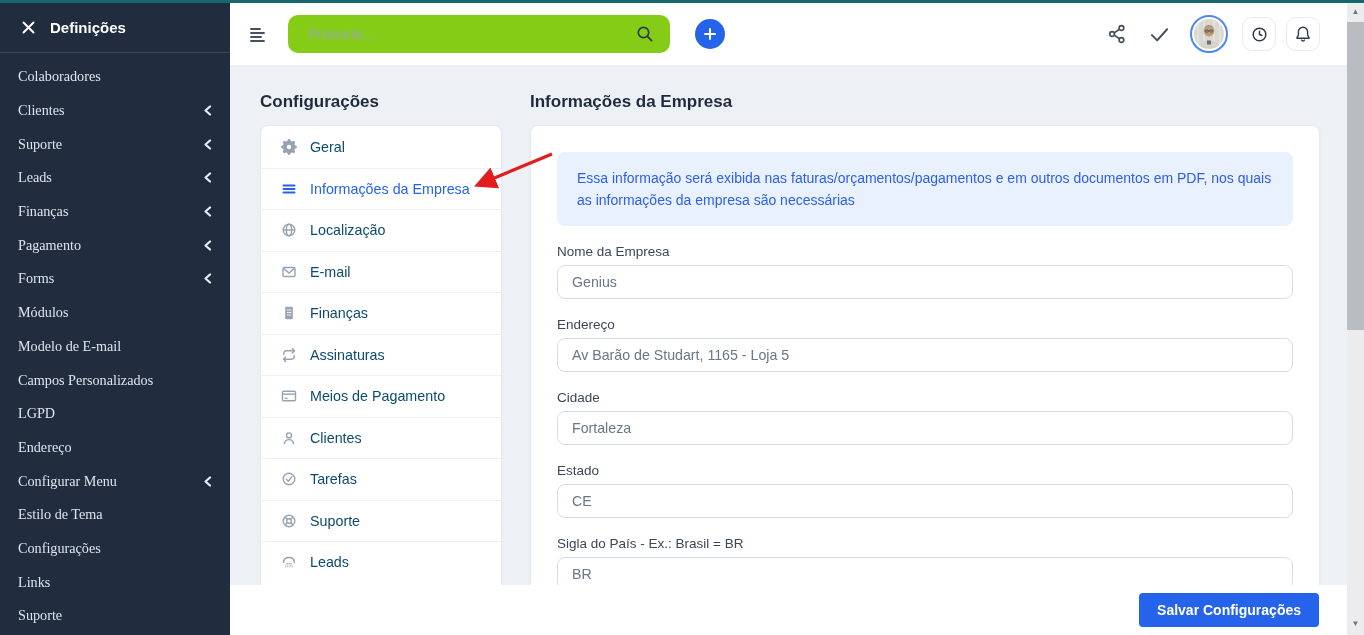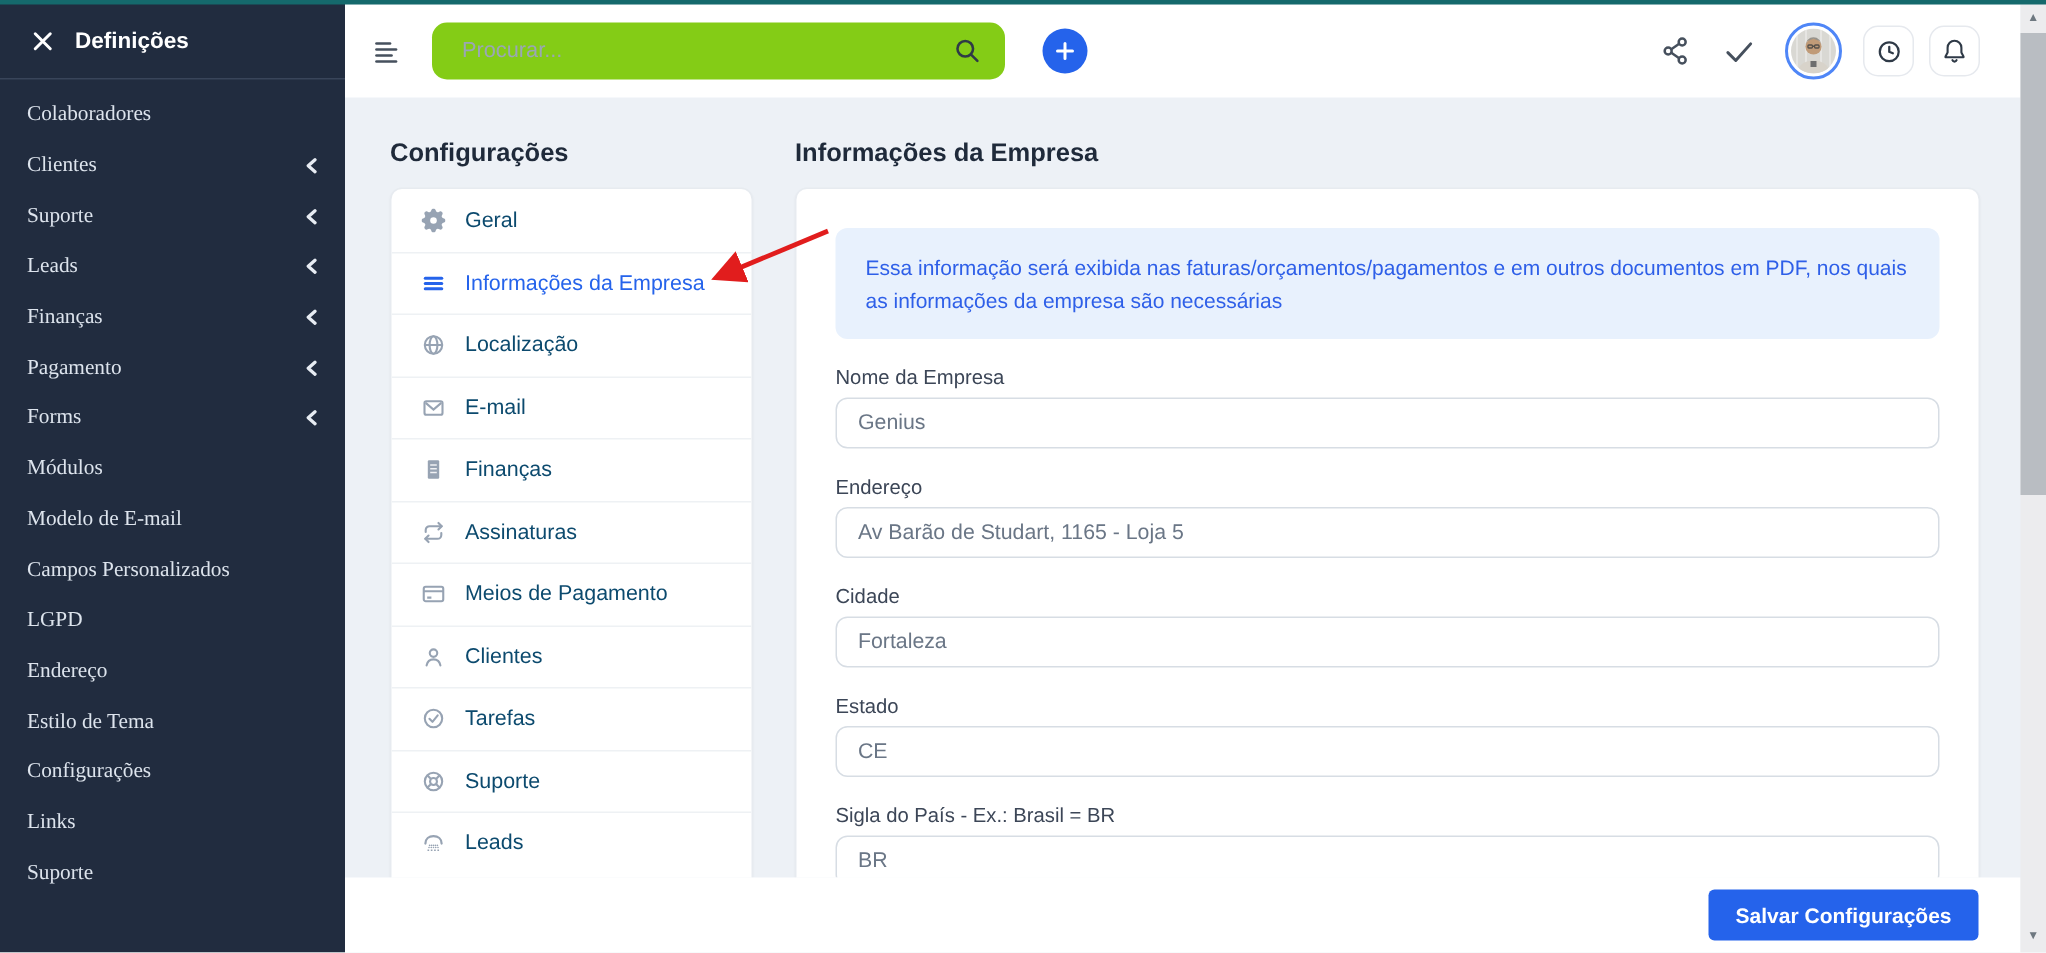--- a/index.html
+++ b/index.html
@@ -139,20 +139,28 @@
         <span class="lbl">Modelo de E-mail</span>
       </div>
     <div class="sb-item">
         <span class="lbl">Campos Personalizados</span>
       </div>
     <div class="sb-item">
         <span class="lbl">LGPD</span>
       </div>
     <div class="sb-item">
         <span class="lbl">Endereço</span>
+      </div>
+    <div class="sb-item">
+        <span class="lbl">Configurar Menu</span>
+        <span class="chev">
+          <svg width="9" height="11" viewBox="0 0 9 11">
+            <path d="M7 1.5 2.5 5.5 7 9.5" stroke="#e7ecf3" stroke-width="2.2" fill="none" stroke-linecap="round" stroke-linejoin="round"></path>
+          </svg>
+        </span>
       </div>
     <div class="sb-item">
         <span class="lbl">Estilo de Tema</span>
       </div>
     <div class="sb-item">
         <span class="lbl">Configurações</span>
       </div>
     <div class="sb-item">
         <span class="lbl">Links</span>
       </div>

